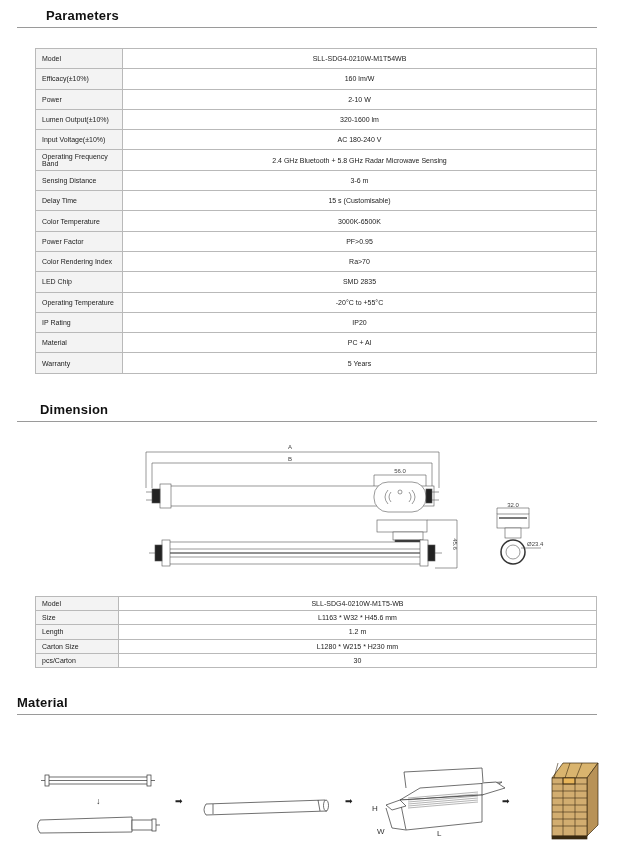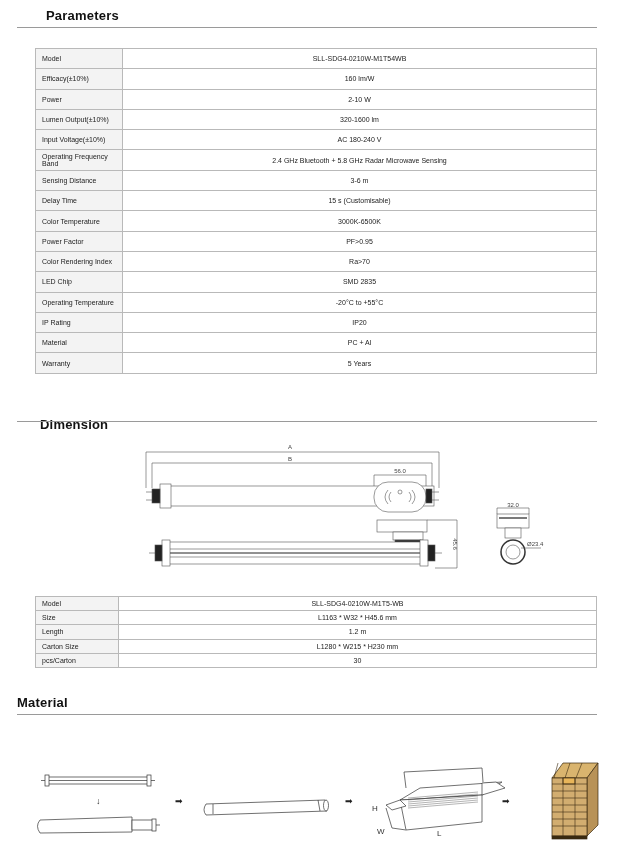--- a/index.html
+++ b/index.html
@@ -84,21 +84,21 @@
         <td class="k">Material</td>
         <td class="v">PC + Al</td>
       </tr>
     <tr>
         <td class="k">Warranty</td>
         <td class="v">5 Years</td>
       </tr>
   </tbody>
 </table>
 
-<div class="section-title" style="top:417px;padding-left:23px;">Dimension</div>
+<div class="section-title" style="top:402px;padding-left:23px;">Dimension</div>
 <div class="section-rule" style="top:421px;"></div>
 
 <svg class="drawing" style="left:140px; top:438px;" width="330" height="145" viewBox="0 0 330 145">
   <g stroke="#555" stroke-width="0.6" fill="none">
 
     <polyline points="6,50 6,14 299,14 299,50"></polyline>
 
     <polyline points="12,50 12,25 292,25 292,50"></polyline>
 
     <polyline points="234,50 234,37 286,37 286,50"></polyline>

